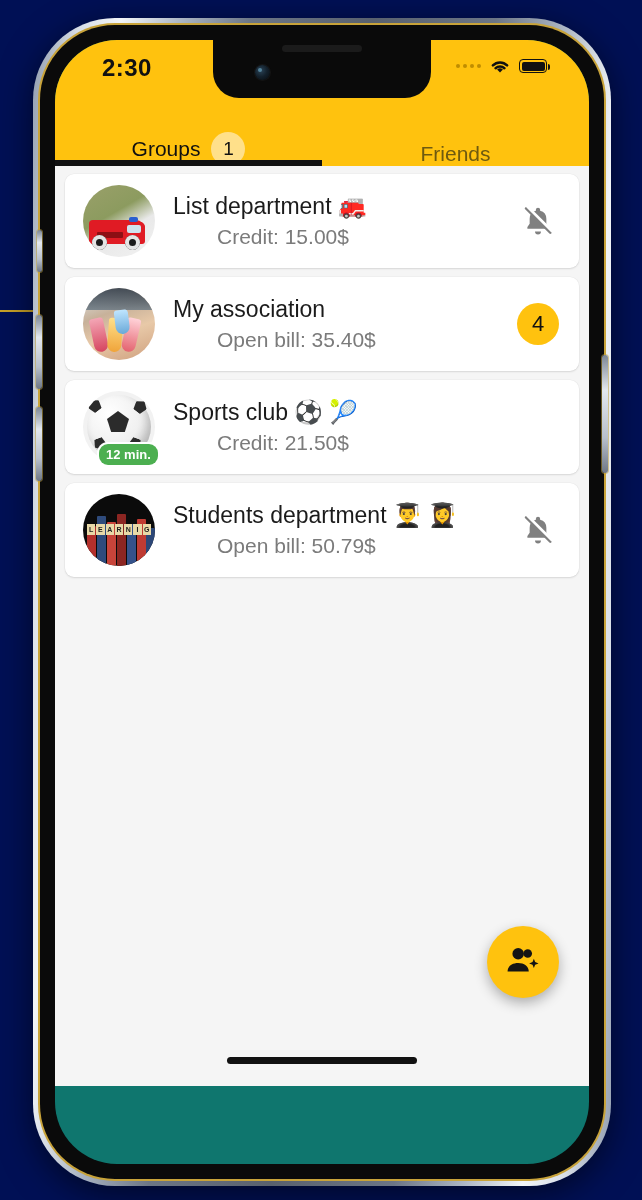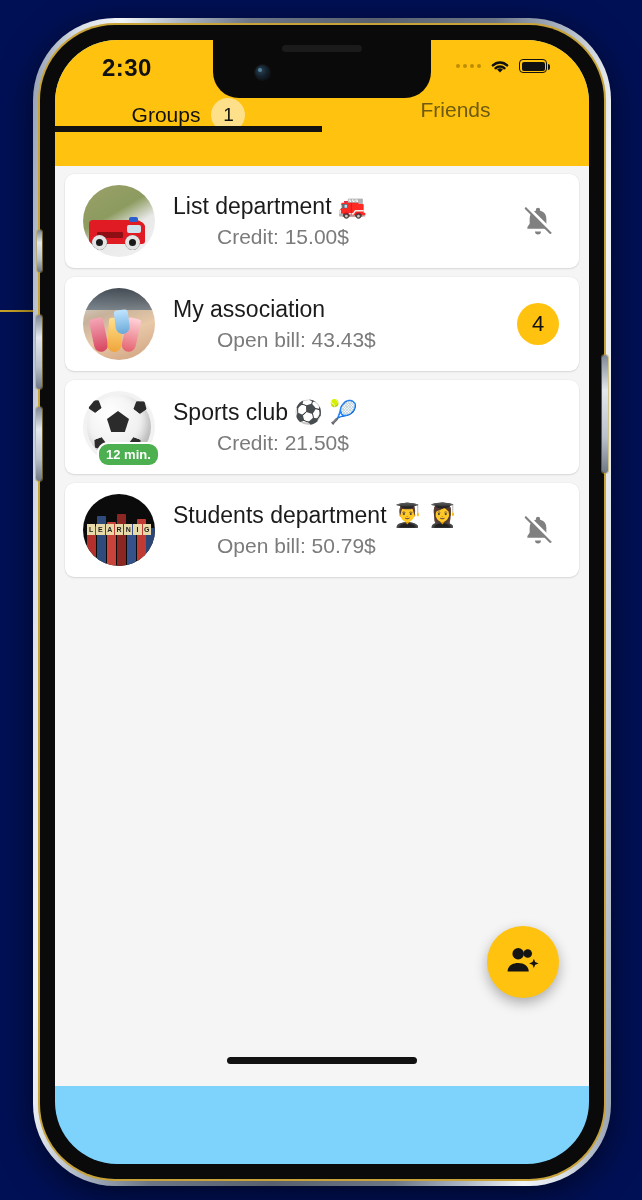--- a/index.html
+++ b/index.html
@@ -31,21 +31,21 @@
     background:#c8a33a;
   }
   .phone-body {
     position:absolute; left:2px; top:2px; right:2px; bottom:2px;
     border-radius:75px;
     background:#0a0a0a;
   }
   .screen {
     position:absolute; left:15px; top:15px; right:15px; bottom:15px;
     border-radius:62px;
-    background:#7dd3fc;
+    background:#0f766e;
     overflow:hidden;
   }
 
   
   .btn-side {
     position:absolute; border-radius:3px;
     background:linear-gradient(180deg,#7c8694,#e3e8ee 30%,#b8c0cb 70%,#6e7785);
     box-shadow:0 0 0 1px rgba(190,160,60,.55);
   }
   .btn-silent { left:-3px; top:205px; width:5px; height:42px; }
@@ -122,21 +122,21 @@
     background:#9aa777;
   }
   .avatar .ph-sky   { position:absolute; inset:0; background:linear-gradient(180deg,#b9c6d2 0%,#9aae93 45%,#7c8b62 100%); }
   .avatar .ph-hair  { position:absolute; left:11px; top:5px; width:30px; height:34px; border-radius:50% 50% 42% 42%; background:#6b3a22; }
   .avatar .ph-face  { position:absolute; left:19px; top:13px; width:17px; height:20px; border-radius:50%; background:#e8bb94; }
   .avatar .ph-body  { position:absolute; left:8px; top:32px; width:40px; height:28px; border-radius:18px 18px 0 0; background:#efe6d6; }
 
   
   .tabs {
     position:relative; height:68px; background:#FFC20E;
-    display:flex; align-items:flex-start;
+    display:flex; align-items:flex-end;
   }
   .tab {
     flex:1; display:flex; align-items:center; justify-content:center; gap:11px;
     font-size:21px; color:#6e5a10; cursor:pointer; position:relative;
   }
   .tab.active { color:#111; }
   .tab-badge {
     min-width:34px; height:34px; padding:0 7px; border-radius:17px;
     background:#FFE08A; color:#111;
     display:flex; align-items:center; justify-content:center;
@@ -356,21 +356,21 @@
                   <span class="top"></span>
                       <span class="g1"></span>
                       <span class="g2"></span>
                       <span class="g3"></span>
                       <span class="g4"></span>
                 </div>
                   </div>
               </div>
               <div class="card-text">
                 <div class="card-title">My association</div>
-                <div class="card-sub">Open bill: 43.43$</div>
+                <div class="card-sub">Open bill: 35.40$</div>
               </div>
               <div class="card-right">
                 <span class="count-badge">4</span>
               </div>
             </div>
 
             <div class="card">
               <div class="grp-avatar">
                 <div class="circle">
                     <div class="art-ball">

